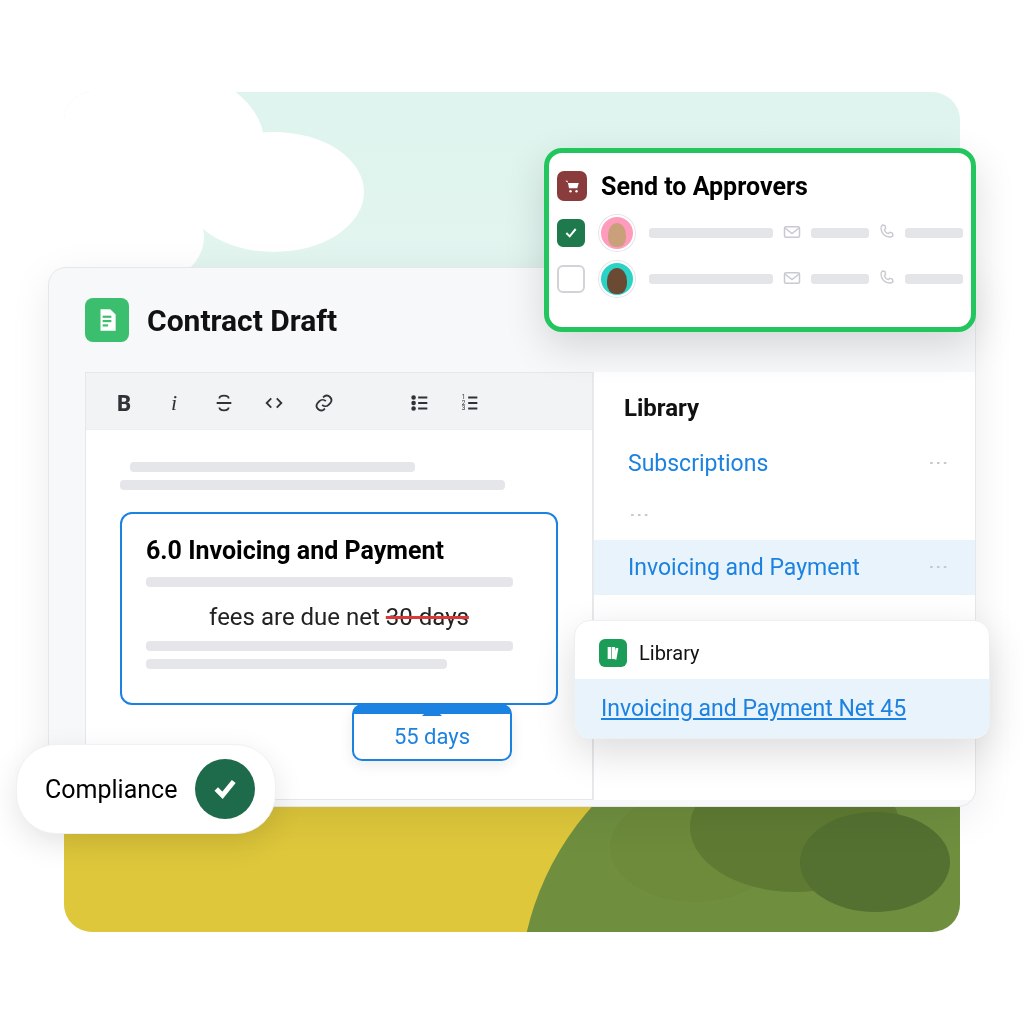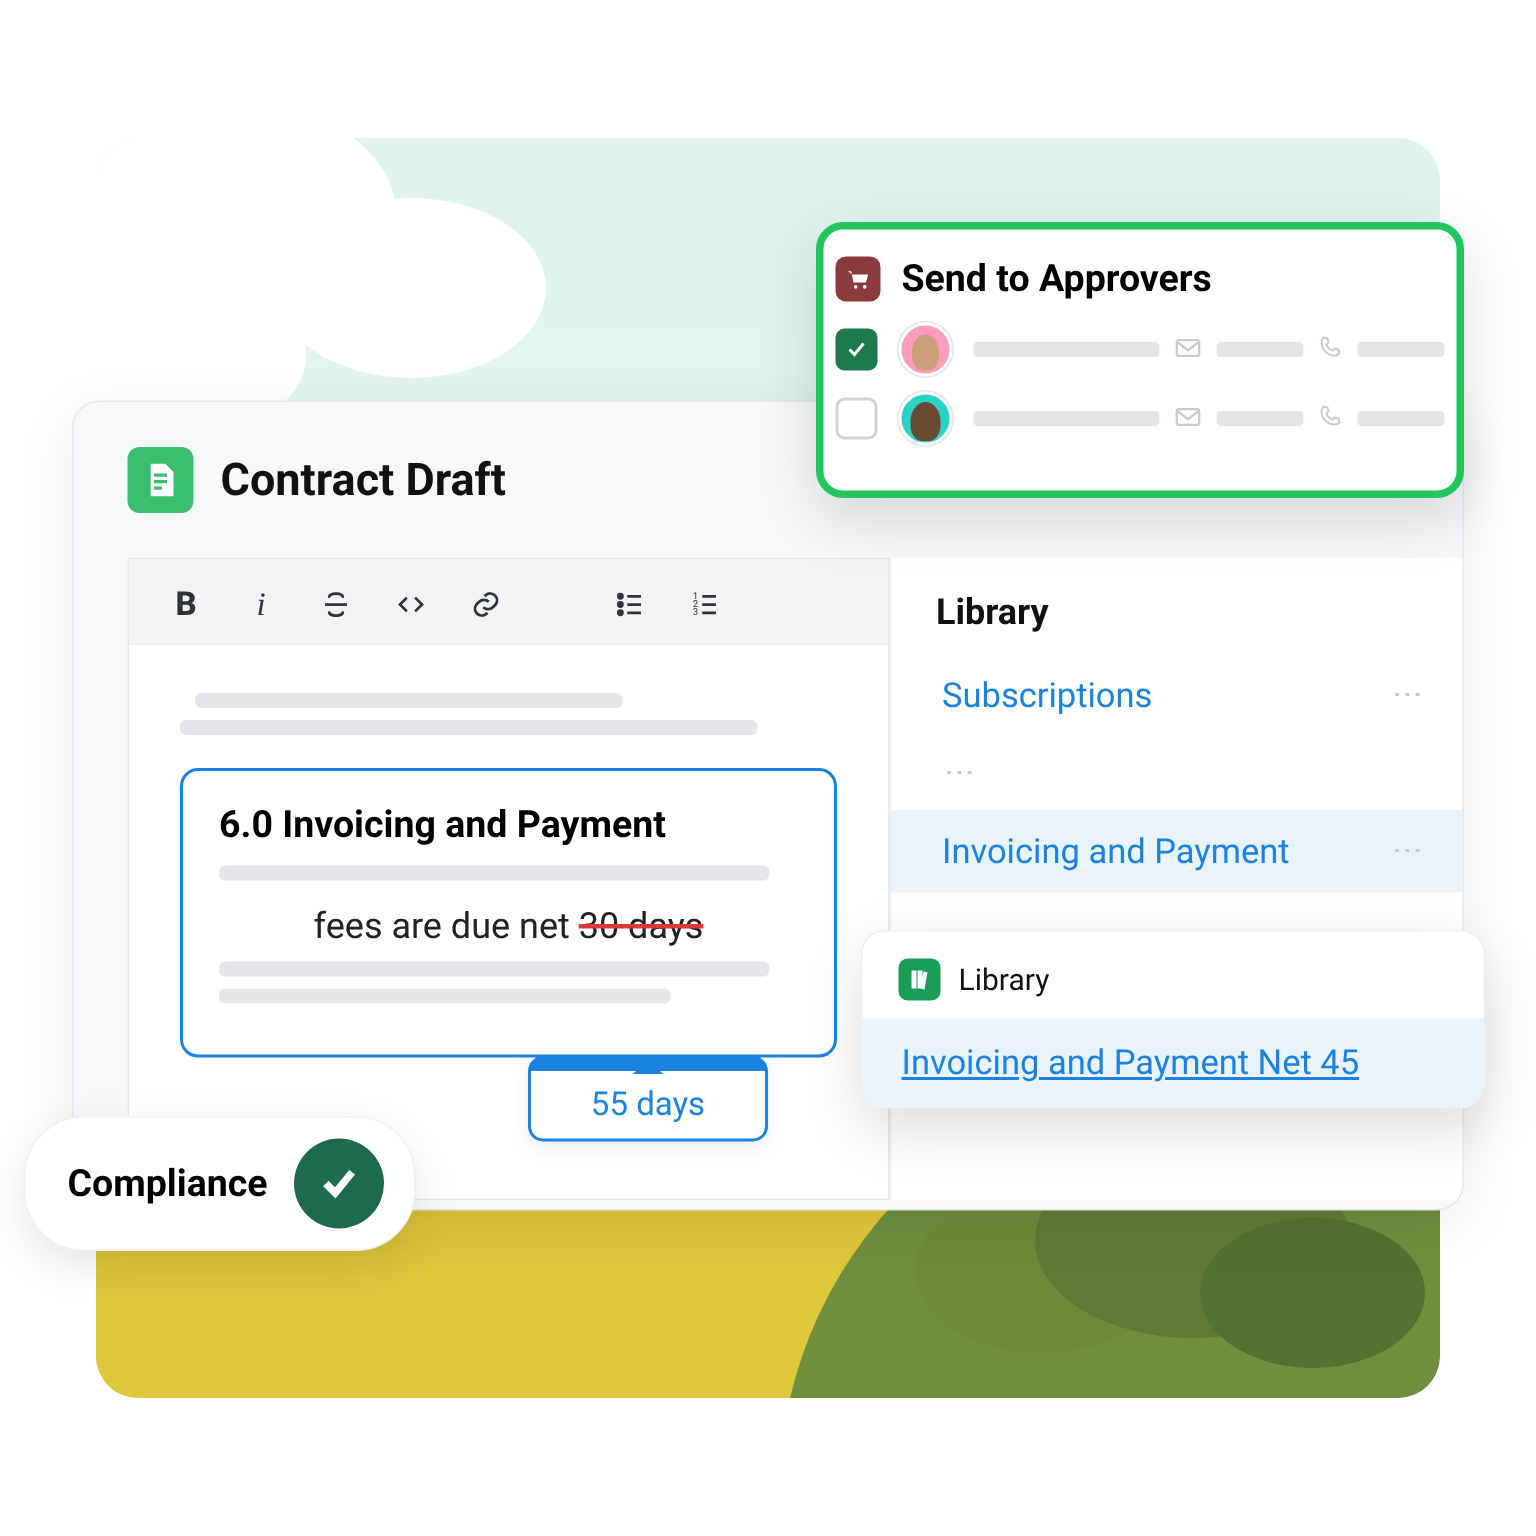--- a/index.html
+++ b/index.html
@@ -248,21 +248,21 @@
     position: absolute;
     left: 16px;
     top: 744px;
     background: #fff;
     border-radius: 40px;
     padding: 14px 20px 14px 28px;
     display: flex; align-items:center; gap:18px;
     box-shadow: 0 10px 30px rgba(0,0,0,0.10);
     border:1px solid #f0f1f4;
   }
-  .compliance .txt { font-size:25px; font-weight:700; }
+  .compliance .txt { font-size:25px; font-weight:400; }
   .comp-check {
     width:60px; height:60px; border-radius:50%; background:#1e6b4b;
     display:flex; align-items:center; justify-content:center;
   }
   .comp-check svg { width:30px; height:30px; stroke:#fff; stroke-width:4; fill:none;}
 </style>
 </head>
 <body>
 
 <div class="scenery">

